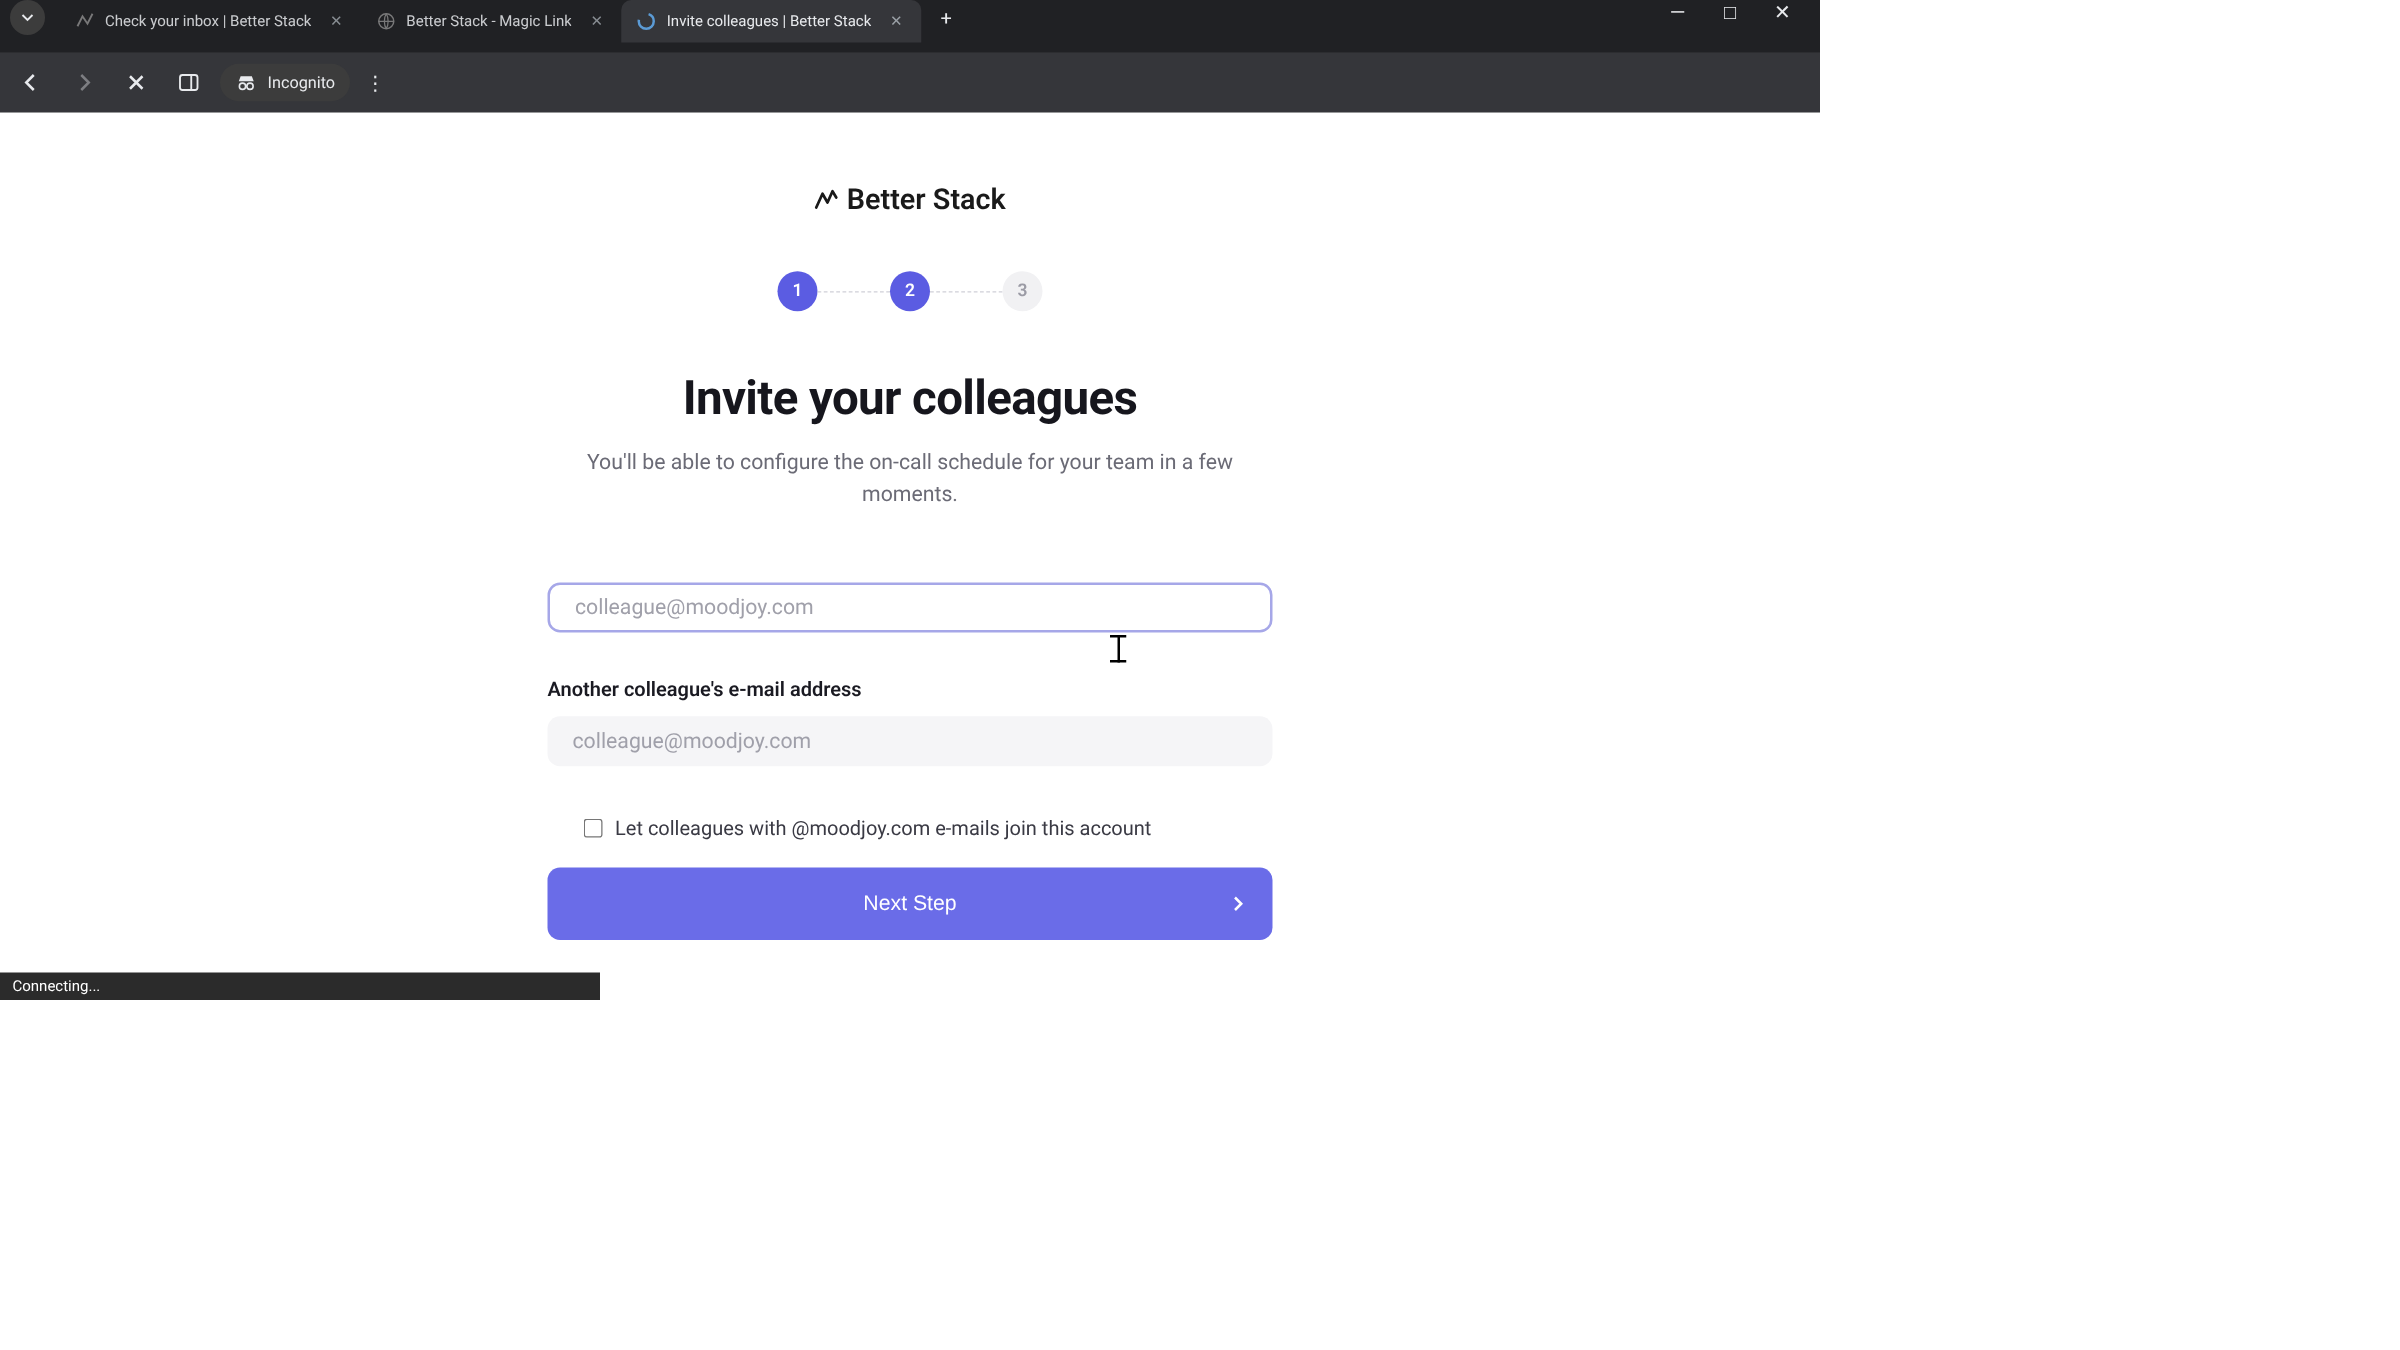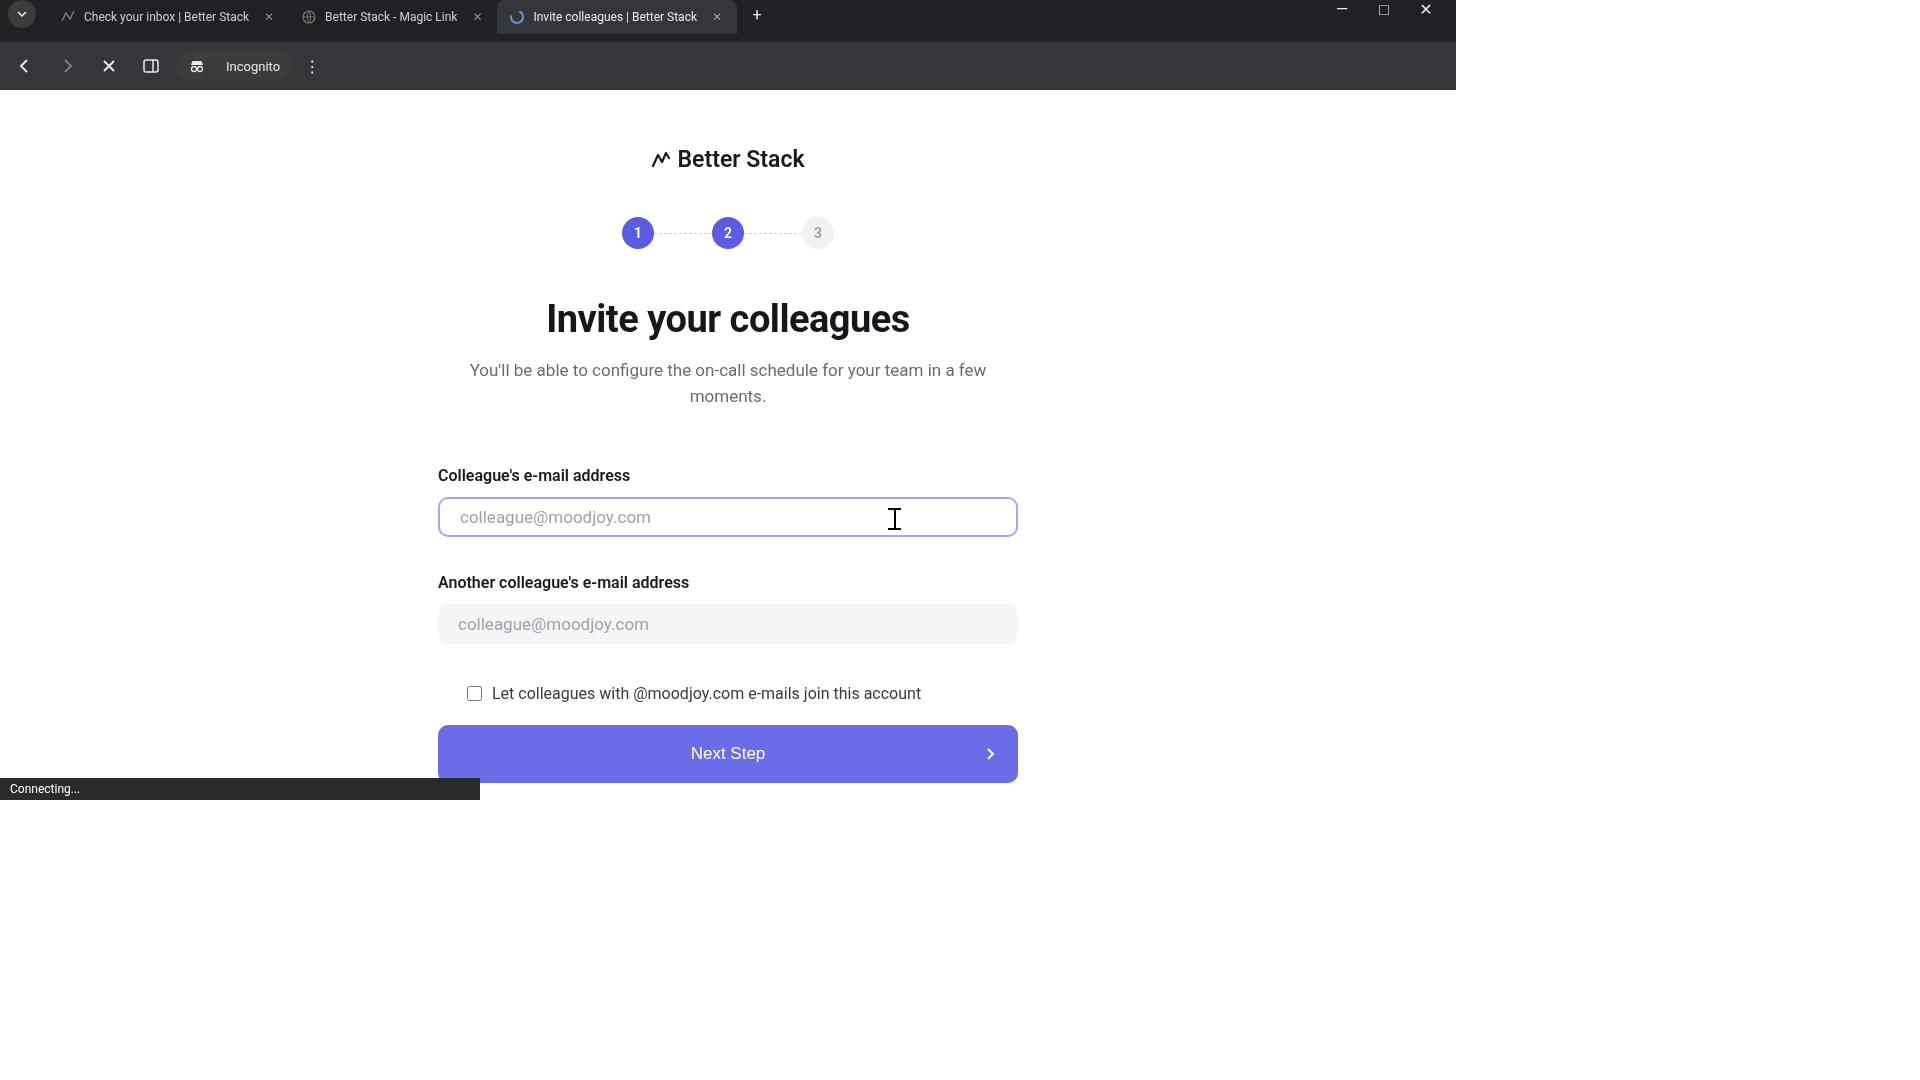--- a/index.html
+++ b/index.html
@@ -18,21 +18,21 @@
 .new-tab { width: 28px; height: 28px; display: flex; align-items: center; justify-content: center; color: #e8eaed; cursor: pointer; margin-left: 6px; }
 .window-controls { margin-left: auto; display: flex; gap: 22px; padding-right: 12px; color: #e8eaed; }
 .window-controls span { cursor: pointer; width: 20px; text-align: center; }
 
 .addr-bar { height: 48px; background: #35363a; display: flex; align-items: center; padding: 0 8px; gap: 8px; }
 .nav-btn { width: 34px; height: 34px; display: flex; align-items: center; justify-content: center; color: #e8eaed; cursor: pointer; border-radius: 50%; }
 .nav-btn.disabled { opacity: 0.4; cursor: default; }
 .url-box { flex: 1; height: 34px; background: #202124; border-radius: 17px; display: flex; align-items: center; padding: 0 14px; gap: 10px; color: #e8eaed; font-size: 14px; }
 .url-text { flex: 1; color: #e8eaed; }
 .addr-icons { display: flex; gap: 14px; color: #9aa0a6; align-items: center; }
-.incognito-badge { display: flex; align-items: center; gap: 20px; background: #3c3c3c; padding: 6px 12px; border-radius: 17px; color: #e8eaed; font-size: 13px; }
+.incognito-badge { display: flex; align-items: center; gap: 8px; background: #3c3c3c; padding: 6px 12px; border-radius: 17px; color: #e8eaed; font-size: 13px; }
 .kebab { width: 24px; display: flex; align-items: center; justify-content: center; color: #e8eaed; cursor: pointer; }
 
 
 .page { flex: 1; background: #fff; overflow-y: scroll; position: relative; }
 .page-inner { max-width: 580px; margin: 0 auto; padding: 56px 0 40px; display: flex; flex-direction: column; align-items: center; }
 
 .logo-row { display: flex; align-items: center; gap: 6px; margin-bottom: 44px; }
 .logo-mark { width: 20px; height: 20px; }
 .logo-text { font-size: 23px; font-weight: 600; color: #1a1a1a; }
 
@@ -160,21 +160,20 @@
         <div class="step-line"></div>
         <div class="step active">2</div>
         <div class="step-line"></div>
         <div class="step inactive">3</div>
       </div>
 
       <h1 class="heading">Invite your colleagues</h1>
       <p class="subheading">You'll be able to configure the on-call schedule for your team in a few moments.</p>
 
       <div class="form" style="position:relative;">
-        <label class="field-label">Colleague's e-mail address</label>
         <input class="text-input focused" type="email" placeholder="colleague@moodjoy.com" style="">
 
         <label class="field-label">Another colleague's e-mail address</label>
         <input class="text-input unfocused" type="email" placeholder="colleague@moodjoy.com" style="">
 
         <div class="checkbox-row">
           <input type="checkbox" style="">
           <label>Let colleagues with @moodjoy.com e-mails join this account</label>
         </div>
 

